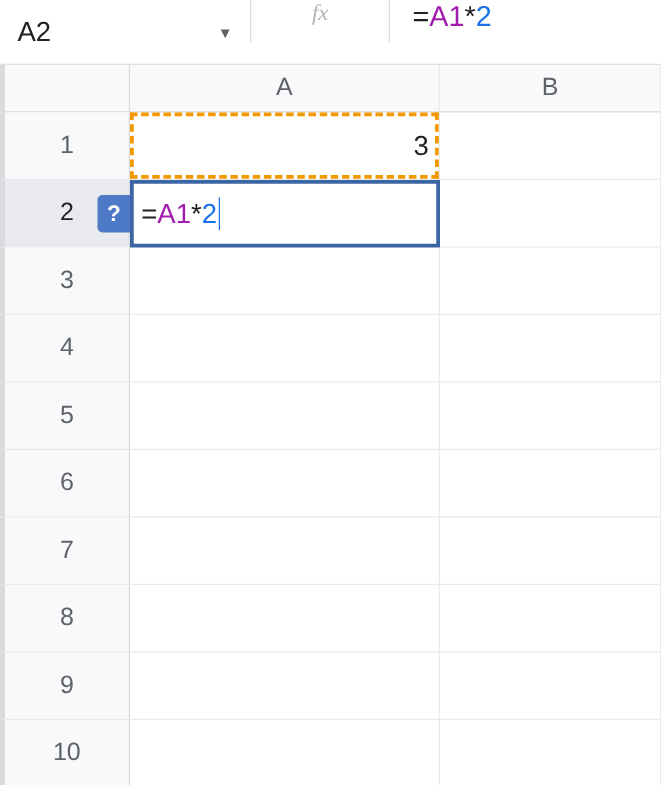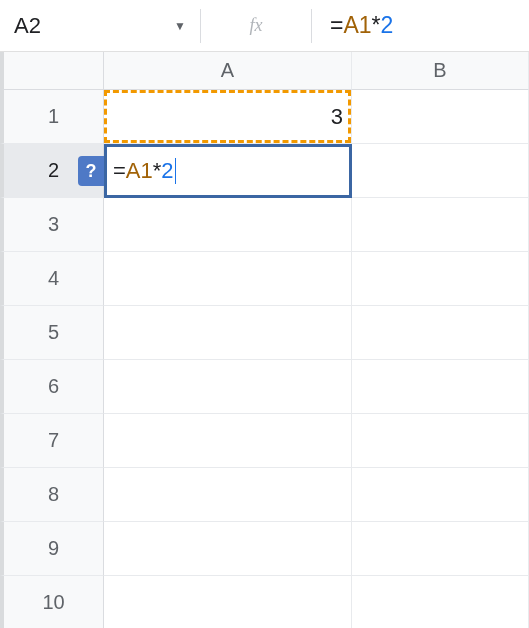--- a/index.html
+++ b/index.html
@@ -5,21 +5,21 @@
     * { box-sizing: border-box; margin: 0; padding: 0; }
     body {
       font-family: Arial, sans-serif;
       background: #fff;
       width: 529px;
       height: 628px;
       overflow: hidden;
     }
     .formula-bar {
       display: flex;
-      align-items: center;
+      align-items: flex-start;
       height: 52px;
       border-bottom: 1px solid #e0e0e0;
       background: #fff;
     }
     .name-box {
       width: 200px;
       padding: 0 14px;
       font-size: 22px;
       color: #202124;
       display: flex;
@@ -45,21 +45,21 @@
       text-align: center;
     }
     .formula-input {
       font-size: 23px;
       padding-left: 18px;
       display: flex;
       align-items: center;
       font-family: Arial, sans-serif;
     }
     .tok-punct { color: #202124; }
-    .tok-ref { color: #a16207; }
+    .tok-ref { color: #a21caf; }
     .tok-num { color: #1a73e8; }
 
     .sheet {
       position: relative;
     }
     .corner {
       position: absolute;
       left: 0; top: 0;
       width: 104px;
       height: 38px;

